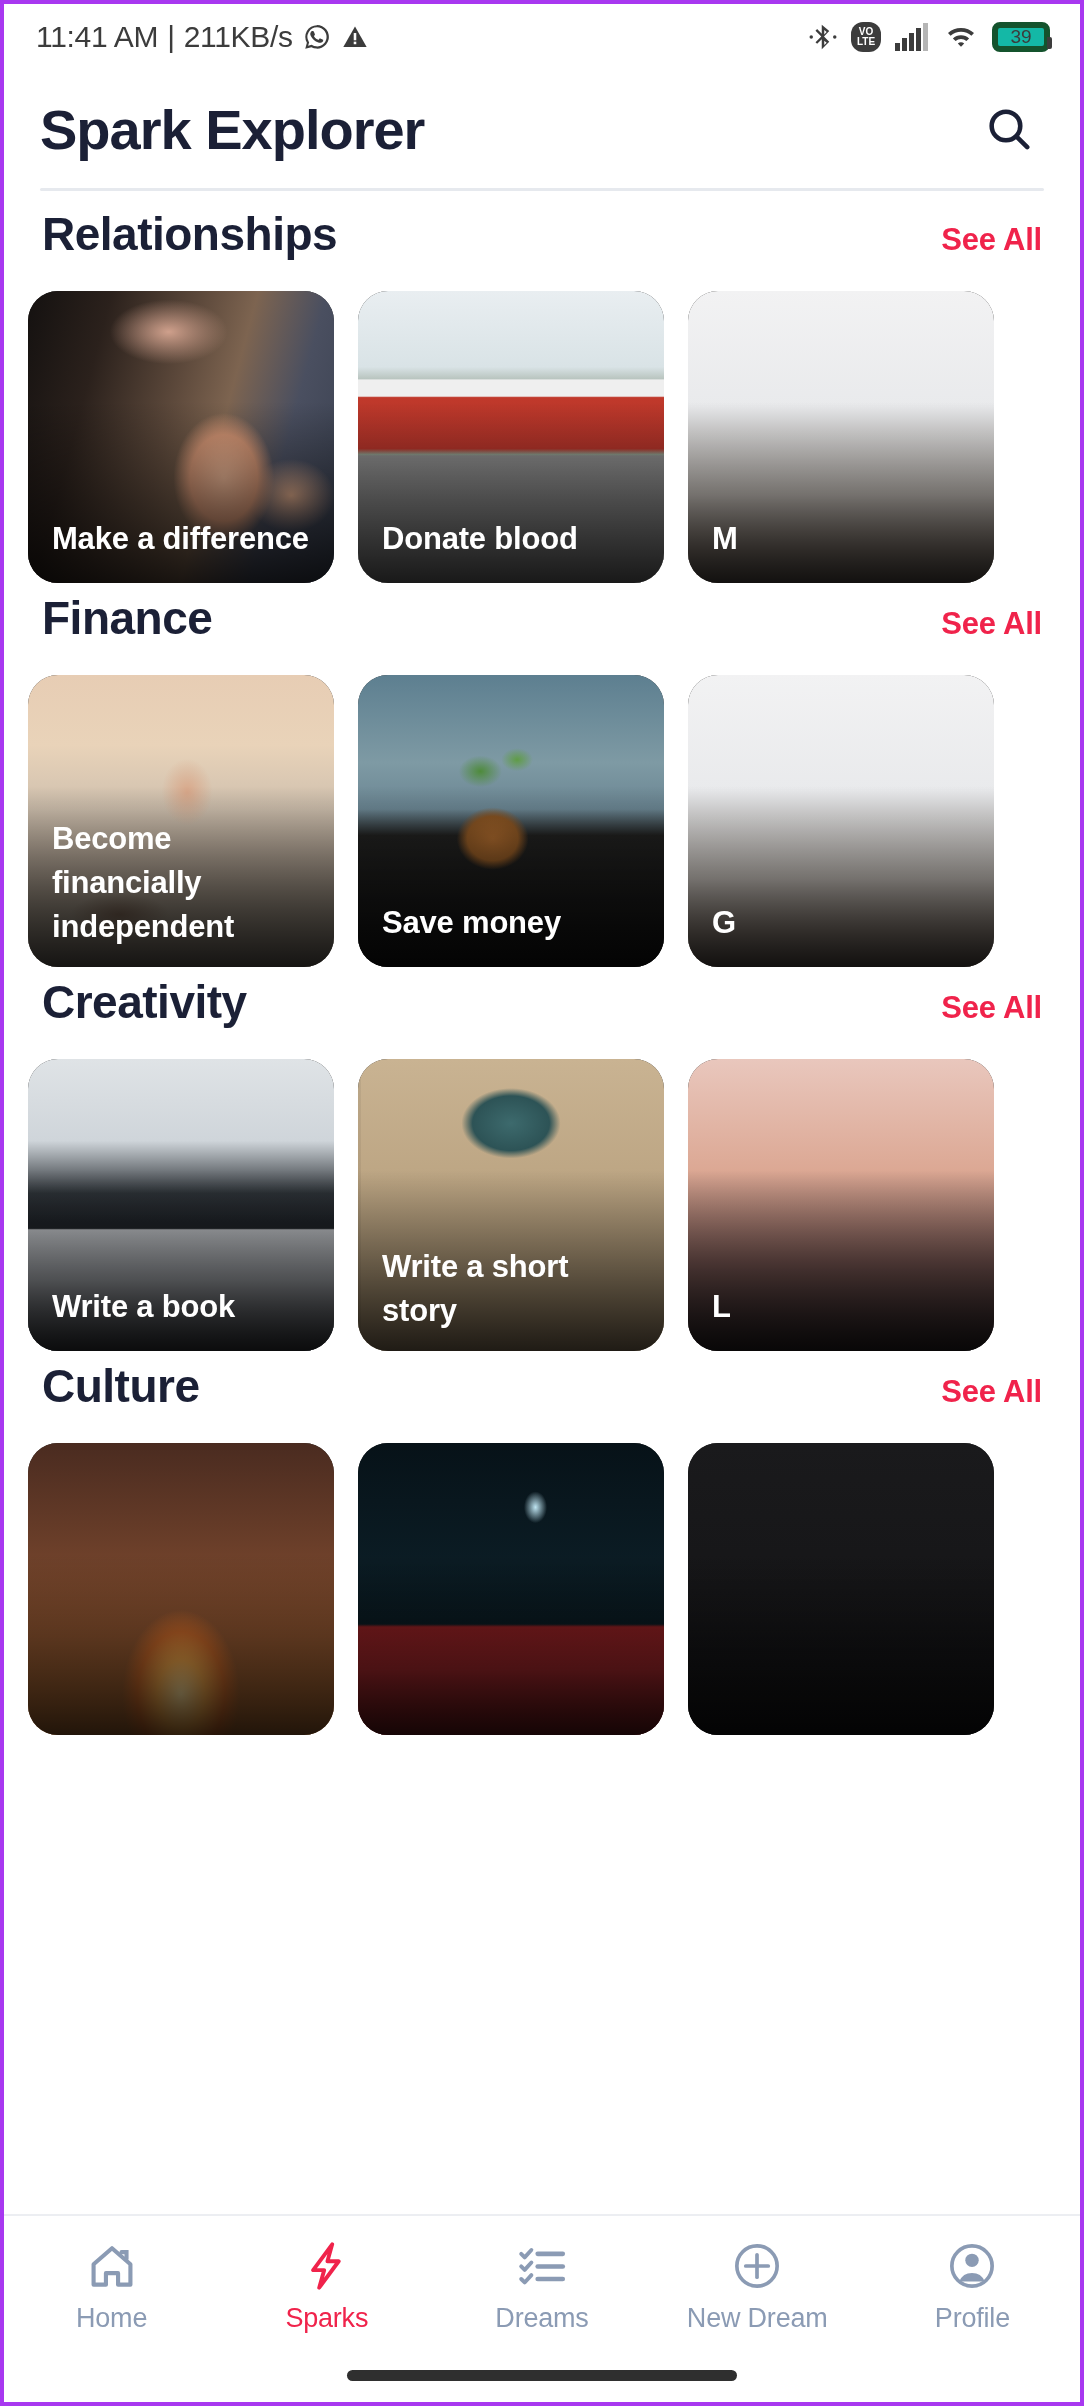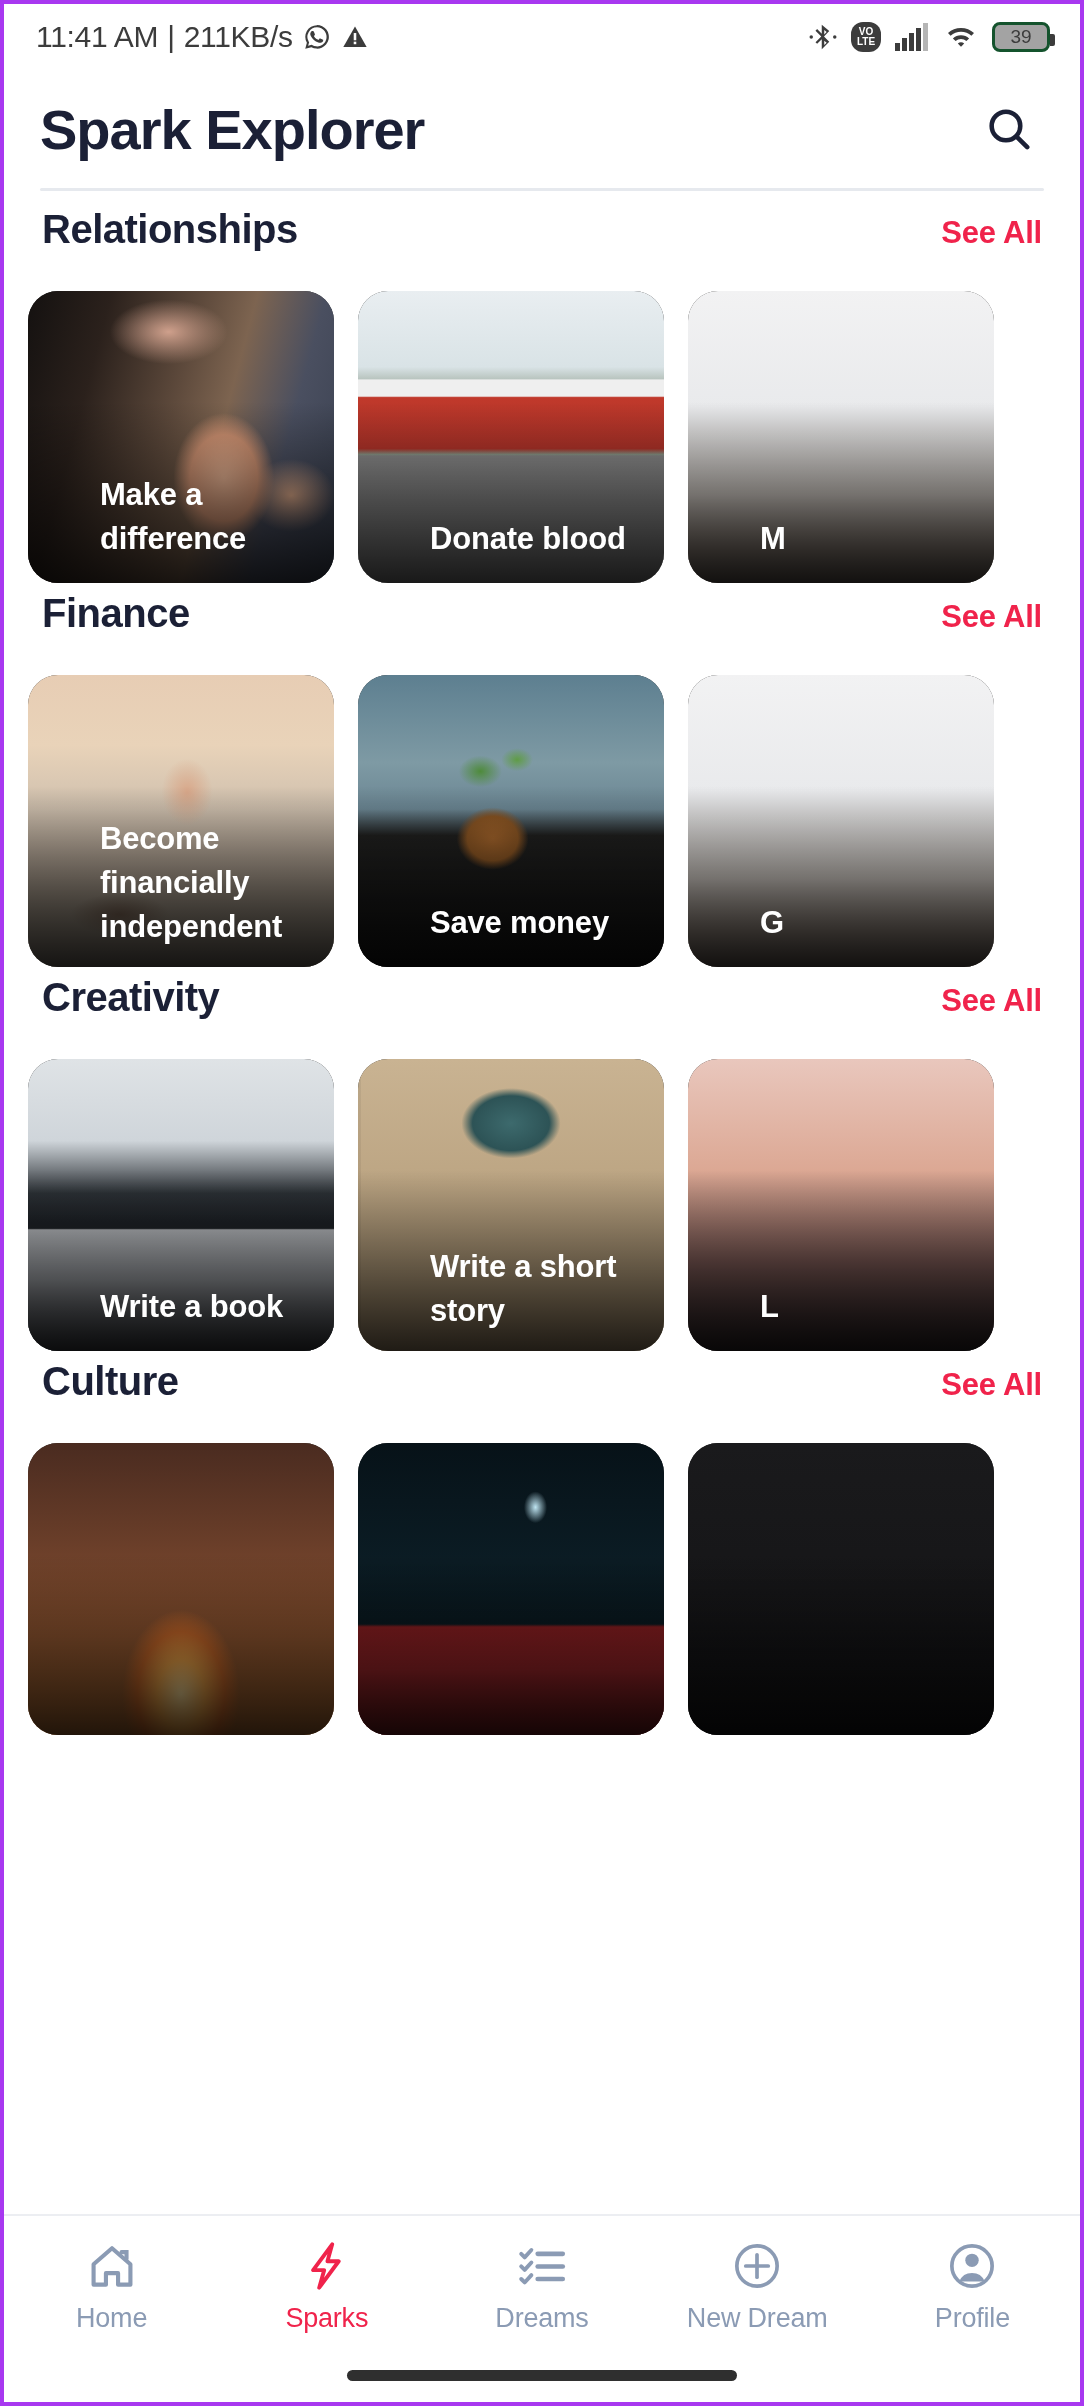--- a/index.html
+++ b/index.html
@@ -30,23 +30,23 @@
   .sb-clock{ font-size:30px; letter-spacing:-.3px; color:#3c3c3c; white-space:nowrap;}
   .sb-right{ display:flex; align-items:center; gap:13px; }
   .sb-ico{ display:block; }
   .volte{
     width:30px;height:30px;border-radius:12px;background:#3c3c3c;color:#fff;
     display:flex;flex-direction:column;align-items:center;justify-content:center;
     line-height:1; font-weight:bold;
   }
   .volte i{ font-style:normal; font-size:10px; letter-spacing:0;}
   .batt{
-    width:58px;height:30px;border:3px solid #14532d;border-radius:8px;
+    width:58px;height:30px;border:6px solid #14532d;border-radius:8px;
     position:relative; display:flex;align-items:center;justify-content:center;
-    background:#a3a3a3;
+    background:#14b8a6;
   }
   .batt:after{
     content:""; position:absolute; right:-8px; top:9px;
     width:5px;height:12px;background:#3c3c3c;border-radius:0 2px 2px 0;
   }
   .batt span{ font-size:19px; color:#3c3c3c; font-weight:500;}
 
   
   .appbar{
     flex:0 0 118px;
@@ -60,41 +60,40 @@
   .divider{ height:3px; background:#e6e9ee; margin:0 36px; flex:0 0 3px; border-radius:2px;}
 
   
   .content{ flex:1 1 auto; overflow:hidden; padding-top:16px;}
 
   .section-head{
     display:flex; align-items:baseline; justify-content:space-between;
     padding:0 38px 0 38px;
     height:84px;
   }
-  .section-title{ font-size:40px; font-weight:bold; color:#1b2036; letter-spacing:-.5px;}
+  .section-title{ font-size:46px; font-weight:bold; color:#1b2036; letter-spacing:-.5px;}
   .see-all{ font-size:31px; font-weight:bold; color:#f0234b; letter-spacing:-.2px;}
 
   .row{
     display:flex; gap:24px; padding-left:24px; height:292px;
     margin-bottom:8px;
   }
   .card{
     flex:0 0 306px; height:292px; border-radius:30px; overflow:hidden;
     position:relative; background:#2a2a2a;
   }
   .card .photo{ position:absolute; inset:0; }
   .card .scrim{
     position:absolute; left:0; right:0; bottom:0; height:62%;
     background:linear-gradient(to top, rgba(0,0,0,.80) 0%, rgba(0,0,0,.45) 45%, rgba(0,0,0,0) 100%);
   }
   .card .label{
     position:absolute; left:24px; right:18px; bottom:22px;
     color:#fff; font-size:31px; font-weight:bold; line-height:1.42;
     letter-spacing:-.2px;
-    margin-left:48px;
   }
   .card.two-line .label{ bottom:18px; }
 
   
   .bottomnav{
     flex:0 0 188px;
     border-top:2px solid #eceef2;
     background:#fff;
     display:flex; flex-direction:column;
   }

